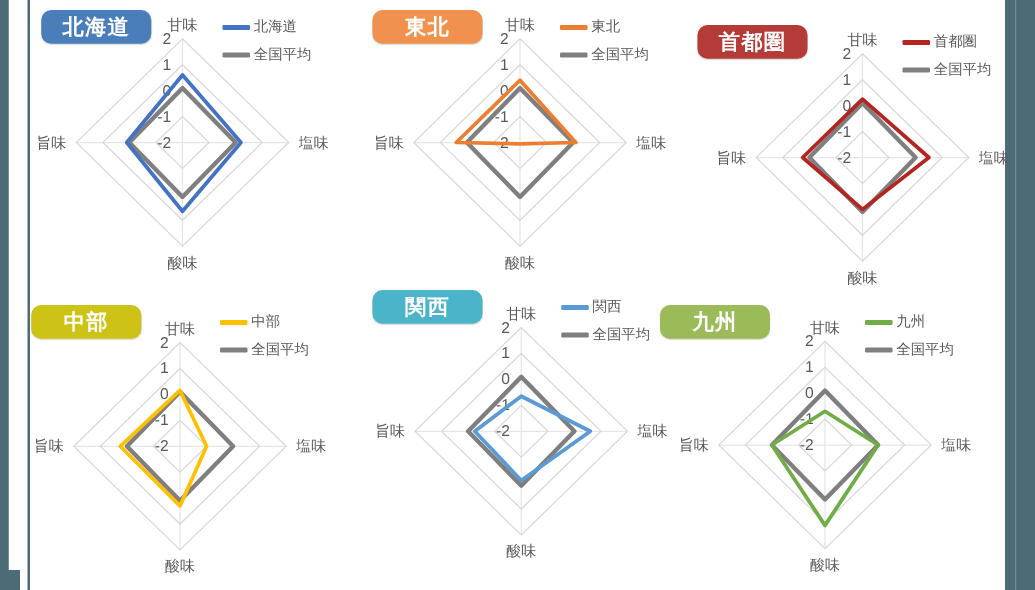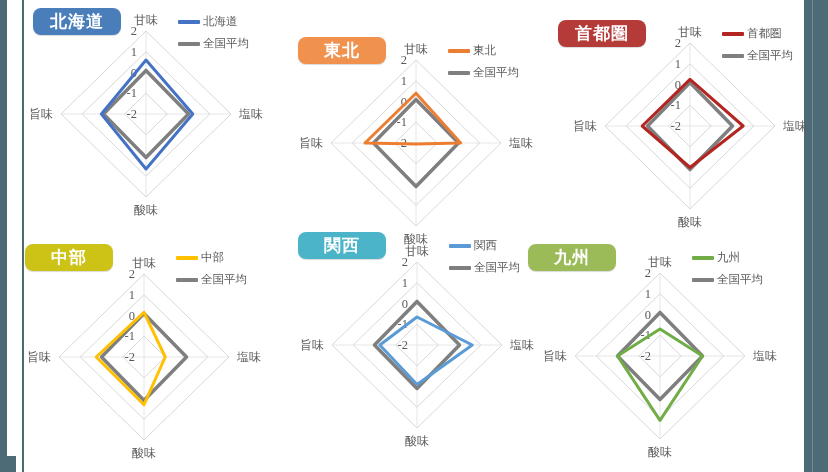--- a/index.html
+++ b/index.html
@@ -1,19 +1,19 @@
 <!DOCTYPE html>
 <html><head>
 <meta charset="utf-8">
 <style>
   * { margin:0; padding:0; box-sizing:border-box; }
   html,body { background:#ffffff; }
   .page {
     position:relative; width:828px; height:472px; overflow:hidden;
-    background:#ffffff; font-family:Liberation Serif, serif;
+    background:#ffffff; font-family:Liberation Sans, sans-serif;
   }
   .frame-stripe { position:absolute; background:#4C6B77; }
   .left-stripe   { left:0; top:0; width:7px; height:472px; }
   .left-hairline { position:absolute; left:22px; top:0; width:2px; height:472px; background:#4C6B77; }
   .right-bar     { left:804px; top:0; width:24px; height:472px; }
   .right-bar-line{ position:absolute; left:812px; top:0; width:1px; height:472px; background:rgba(255,255,255,0.22); }
   .corner-block  { left:0; top:456px; width:16px; height:16px; }
 
   .cell { position:absolute; top:0; height:236px; }
   .badge {
@@ -67,21 +67,21 @@
         <span class="legend-swatch" style="background: rgb(68, 114, 196);"></span>
         <span class="legend-label">北海道</span>
       </div>
       <div class="legend-row">
         <span class="legend-swatch" style="background: rgb(127, 127, 127);"></span>
         <span class="legend-label">全国平均</span>
       </div>
     </div>
   </div>
 
-  <div class="cell" style="left:290px; top:0; width:260px;margin-top:29px;">
+  <div class="cell" style="left:290px; top:0; width:260px;">
     <div class="badge" style="background: rgb(240, 145, 77);">東北</div>
     <svg class="radar-svg" width="260" height="236">
         <line x1="126" y1="114" x2="126" y2="31" stroke="#E6E6E6" stroke-width="1"></line>
         <line x1="126" y1="114" x2="211" y2="114" stroke="#E6E6E6" stroke-width="1"></line>
         <line x1="126" y1="114" x2="126" y2="197" stroke="#E6E6E6" stroke-width="1"></line>
         <line x1="126" y1="114" x2="41" y2="114" stroke="#E6E6E6" stroke-width="1"></line>
         <polygon points="126,31 211,114 126,197 41,114" fill="none" stroke="#D9D9D9" stroke-width="1"></polygon>
         <polygon points="126,51.75 189.75,114 126,176.25 62.25,114" fill="none" stroke="#D9D9D9" stroke-width="1"></polygon>
         <polygon points="126,72.5 168.5,114 126,155.5 83.5,114" fill="none" stroke="#D9D9D9" stroke-width="1"></polygon>
         <polygon points="126,93.25 147.25,114 126,134.75 104.75,114" fill="none" stroke="#D9D9D9" stroke-width="1"></polygon>

